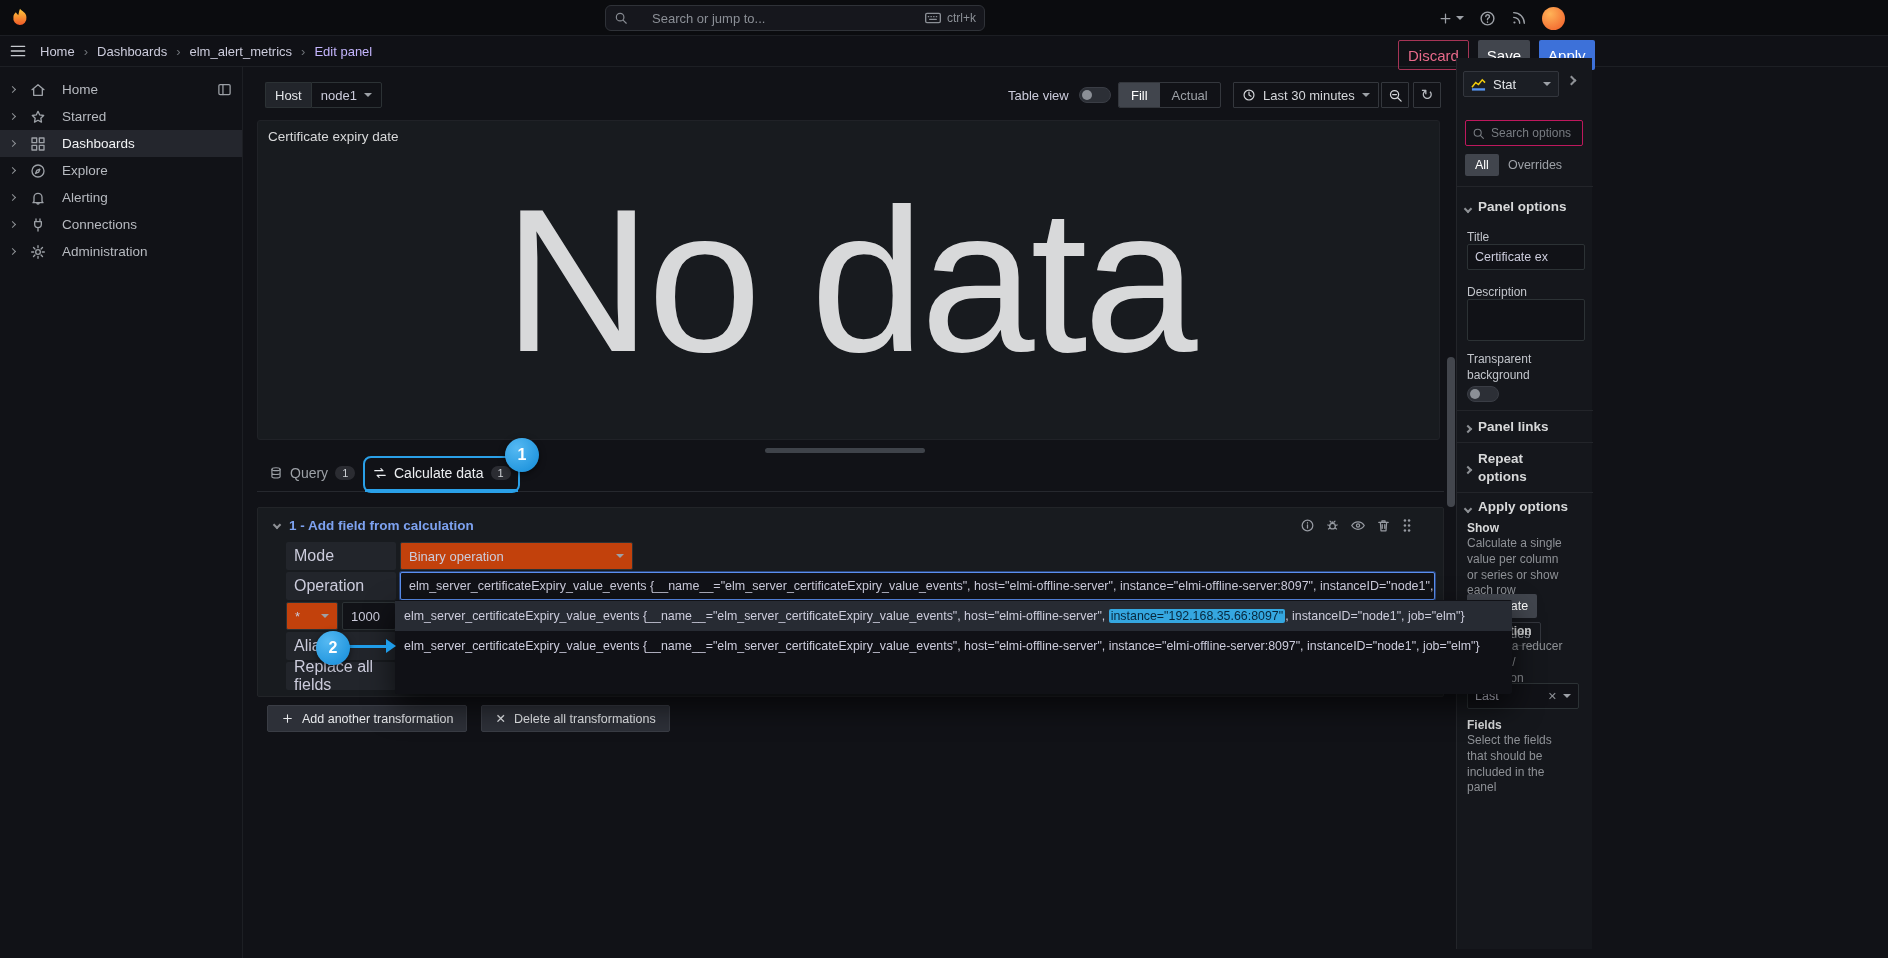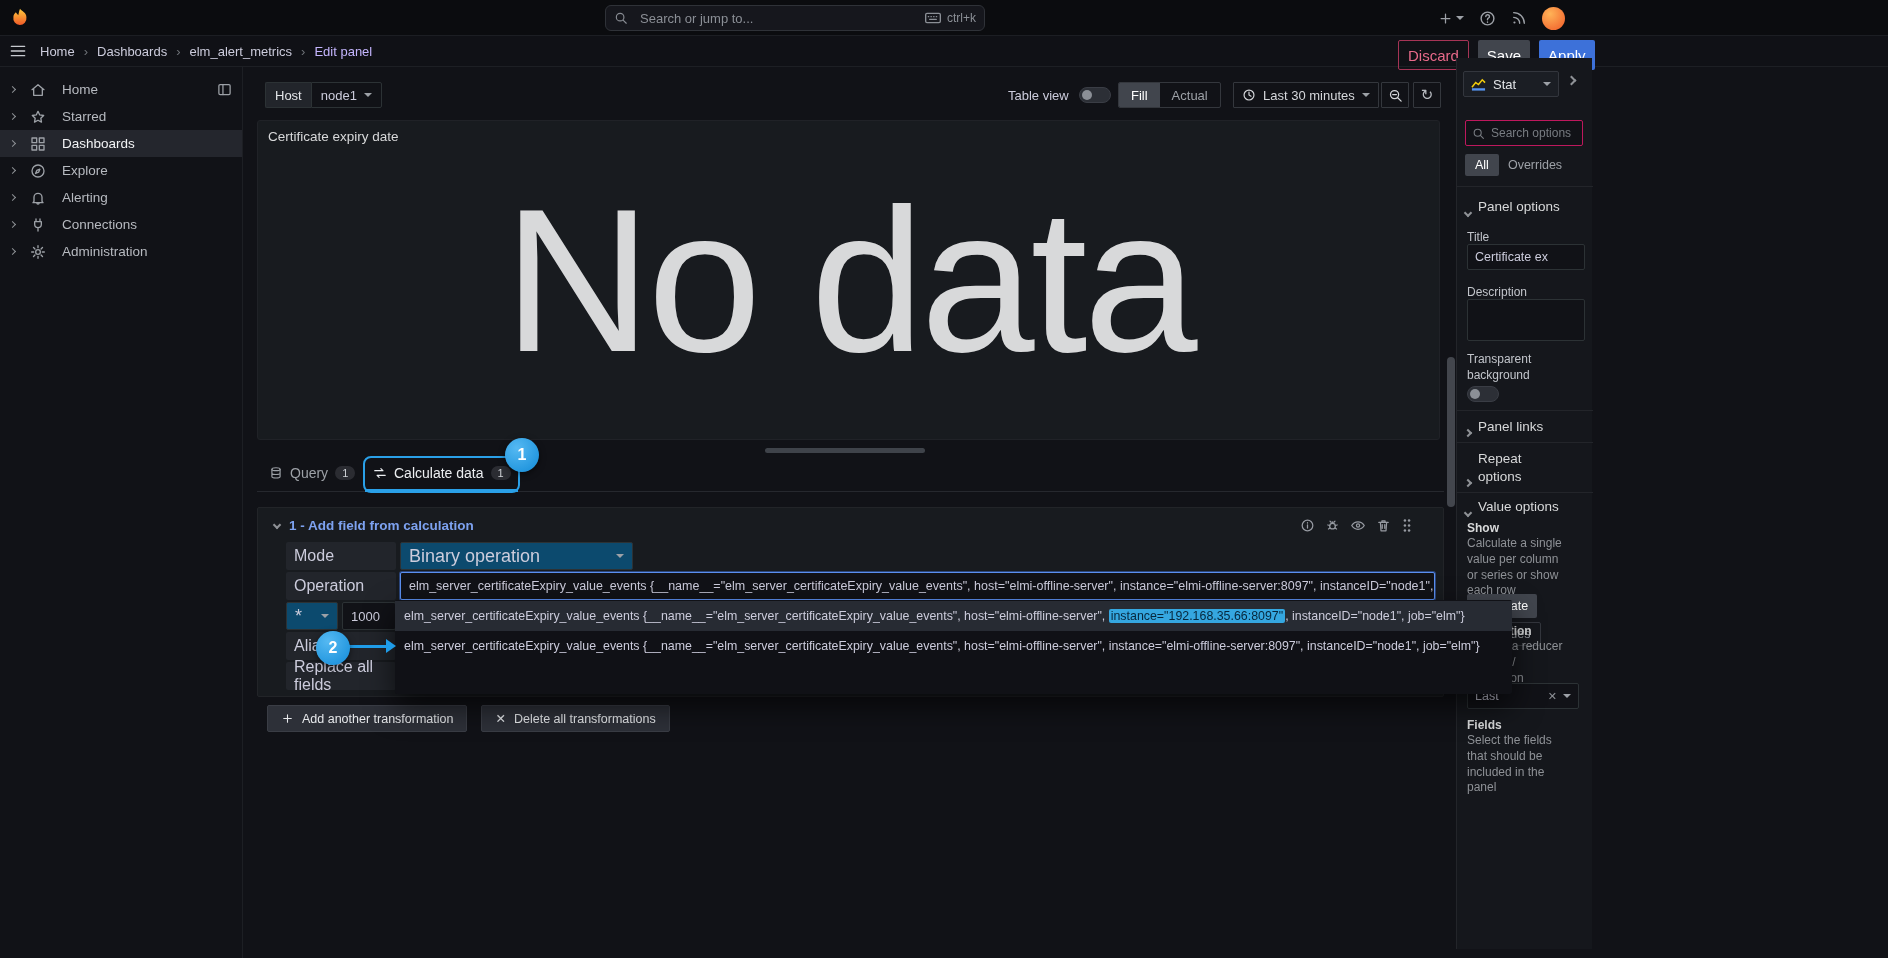--- a/index.html
+++ b/index.html
@@ -8,21 +8,21 @@
 svg{display:block}
 .ic{stroke:currentColor;fill:none;stroke-width:2;stroke-linecap:round;stroke-linejoin:round}
 .caret{display:inline-block;width:0;height:0;border-left:4px solid transparent;border-right:4px solid transparent;border-top:4px solid #9da1a7}
 .chev{display:inline-block;width:7px;height:7px;border-right:2px solid #8e9196;border-bottom:2px solid #8e9196;flex:none}
 .chev.r{transform:rotate(-45deg)}
 .chev.d{transform:rotate(45deg)}
 
 
 #topnav{position:absolute;left:0;top:0;width:1888px;height:36px;background:#0b0c0f;border-bottom:1px solid #1c1e23;z-index:5}
 #logo{position:absolute;left:9px;top:7px}
-#searchbox{position:absolute;left:605px;top:5px;width:380px;height:26px;background:#16171d;border:1px solid #2f3238;border-radius:6px;display:flex;align-items:center;padding:0 8px;gap:12px;color:#888c93}
+#searchbox{position:absolute;left:605px;top:5px;width:380px;height:26px;background:#16171d;border:1px solid #2f3238;border-radius:6px;display:flex;align-items:center;padding:0 8px;gap:24px;color:#888c93}
 #searchbox .ph{flex:1;font-size:13px;color:#8b8f96}
 #searchbox .kbd{display:flex;align-items:center;gap:6px;font-size:12px;color:#8b8f96}
 #navright{position:absolute;left:1438px;top:5px;display:flex;align-items:center;gap:15px;color:#9da1a7}
 .nbtn{display:flex;align-items:center;gap:3px;height:26px;cursor:pointer}
 #avatar{width:23px;height:23px;border-radius:50%;background:radial-gradient(circle at 35% 30%,#ffb357,#f05a28)}
 
 
 #crumbbar{position:absolute;left:0;top:36px;width:1888px;height:31px;background:#101116;border-bottom:1px solid #1d1f24;z-index:5}
 #burger{position:absolute;left:10px;top:8px;color:#c7cad0}
 #crumbs{position:absolute;left:40px;top:0;height:31px;display:flex;align-items:center;gap:9px;font-size:13px}
@@ -75,21 +75,21 @@
 
 
 #tcard{position:absolute;left:257px;top:507px;width:1187px;height:190px;background:#181b1f;border:1px solid #222428;border-radius:2px}
 #thead{height:34px;display:flex;align-items:center;padding:0 0 0 16px;gap:9px}
 #thead .title{color:#7da2f0;font-size:13.5px;font-weight:bold}
 #thead .chev{width:6px;height:6px}
 .hicons{margin-left:auto;display:flex;gap:10px;margin-right:30px;color:#969aa1}
 .hicons span{cursor:pointer}
 .trow{display:flex;height:28px;margin:0 8px 2px 28px;align-items:stretch}
 .tlabel{width:110px;background:#22252b;border-radius:2px;display:flex;align-items:center;padding:0 8px;font-size:16px;color:#ccccdc;flex:none}
-.tctl{margin-left:4px;background:#0c4a6e;border:1px solid #2c3235;border-radius:2px;display:flex;align-items:center;padding:0 8px;font-size:18px;gap:8px;cursor:pointer}
+.tctl{margin-left:4px;background:#c2410c;border:1px solid #2c3235;border-radius:2px;display:flex;align-items:center;padding:0 8px;font-size:13px;gap:8px;cursor:pointer}
 .tctl .caret{margin-left:auto}
 #op-input{margin-left:4px;width:1037px;background:#111217;border:1px solid #5b8ff0;box-shadow:0 0 0 1px rgba(61,113,217,.5);border-radius:2px;display:flex;align-items:center;padding:0 8px;font-size:12.5px;color:#ccccdc;white-space:nowrap;overflow:hidden}
 #modesel{width:233px}
 #opsel{width:52px;margin-left:0}
 #operand{width:54px;margin-left:4px;background:#111217;border:1px solid #2c3235;border-radius:2px;display:flex;align-items:center;padding:0 8px;font-size:13px}
 
 
 #dropdown{position:absolute;left:395px;top:600px;width:1117px;height:94px;background:#101116;border-radius:2px;box-shadow:0 12px 30px rgba(0,0,0,.65);z-index:50;padding-top:1px}
 .opt-row{height:30px;display:flex;align-items:center;padding:0 9px;font-size:12.4px;color:#ccccdc;white-space:nowrap;overflow:hidden;cursor:pointer}
 .opt-row.hover{background:#272b33}
@@ -105,21 +105,21 @@
 
 #pane{position:absolute;left:1456px;top:58px;width:136px;height:891px;background:#15171c;border-left:1px solid #23252a;z-index:6}
 #pane .divider{position:absolute;left:0;width:136px;height:1px;background:#23252a}
 #vpbtn{position:absolute;left:6px;top:13px;width:96px;height:26px;border:1px solid #33363d;background:#1b1e24;border-radius:2px;display:flex;align-items:center;gap:7px;padding:0 7px;font-size:13px;color:#e3e5e8;cursor:pointer}
 #vpcollapse{position:absolute;left:111px;top:19px;cursor:pointer}
 #opsearch{position:absolute;left:8px;top:62px;width:118px;height:26px;background:#111217;border:1px solid #be185d;border-radius:2px;display:flex;align-items:center;gap:6px;padding:0 6px;color:#787c82}
 #opsearch .ph{font-size:12px;white-space:nowrap;overflow:hidden}
 #optabs{position:absolute;left:8px;top:96px;display:flex;align-items:center;gap:9px}
 #optabs .chip{height:22px;display:inline-flex;align-items:center;padding:0 10px;background:#41454d;border-radius:2px;color:#fff;font-size:12.5px;cursor:pointer}
 #optabs .plain{color:#9da1a7;font-size:12.5px;cursor:pointer}
-.sec{position:absolute;left:8px;display:flex;gap:7px;align-items:flex-end;font-size:13.5px;font-weight:normal;color:#d8d9da;cursor:pointer}
+.sec{position:absolute;left:8px;display:flex;gap:7px;align-items:center;font-size:13.5px;font-weight:bold;color:#d8d9da;cursor:pointer}
 .sec .chev{margin-top:4px;width:6px;height:6px}
 .sec .txt{max-width:90px;line-height:1.35}
 .plabel{position:absolute;left:10px;font-size:12px;color:#c2c5cb}
 .pdesc{position:absolute;left:10px;width:102px;font-size:12px;line-height:1.32;color:#8e9196}
 .pinput{position:absolute;left:10px;width:118px;height:26px;background:#111217;border:1px solid #2c3235;border-radius:2px;display:flex;align-items:center;padding:0 7px;font-size:12.5px;color:#ccccdc;white-space:nowrap;overflow:hidden}
 #desc-area{position:absolute;left:10px;top:241px;width:118px;height:42px;background:#111217;border:1px solid #2c3235;border-radius:2px}
 #radiocalc{position:absolute;left:10px;top:536px;width:106px;display:flex;flex-wrap:wrap;gap:4px}
 #radiocalc .rb{height:24px;display:inline-flex;align-items:center;padding:0 9px;font-size:12.5px;border-radius:2px;cursor:pointer}
 #radiocalc .rb.on{background:#41454d;color:#fff}
 #radiocalc .rb.off{border:1px solid #33363d;color:#9da1a7}
@@ -475,21 +475,21 @@
 
   <div class="divider" style="top:384px"></div>
   <div class="sec" style="top:392px">
     <span class="chev r"></span>
     <span class="txt">Repeat options</span>
   </div>
 
   <div class="divider" style="top:434px"></div>
   <div class="sec" style="top:440px">
     <span class="chev d"></span>
-    <span class="txt">Value options</span>
+    <span class="txt">Apply options</span>
   </div>
 
   <div class="plabel" style="top:463px;font-weight:bold;color:#d8d9da">Show</div>
   <div class="pdesc" style="top:478px">Calculate a single value per column or series or show each row</div>
 
   <div id="radiocalc">
     <span class="rb on">Calculate</span>
     <span class="rb off">All values</span>
   </div>
 

